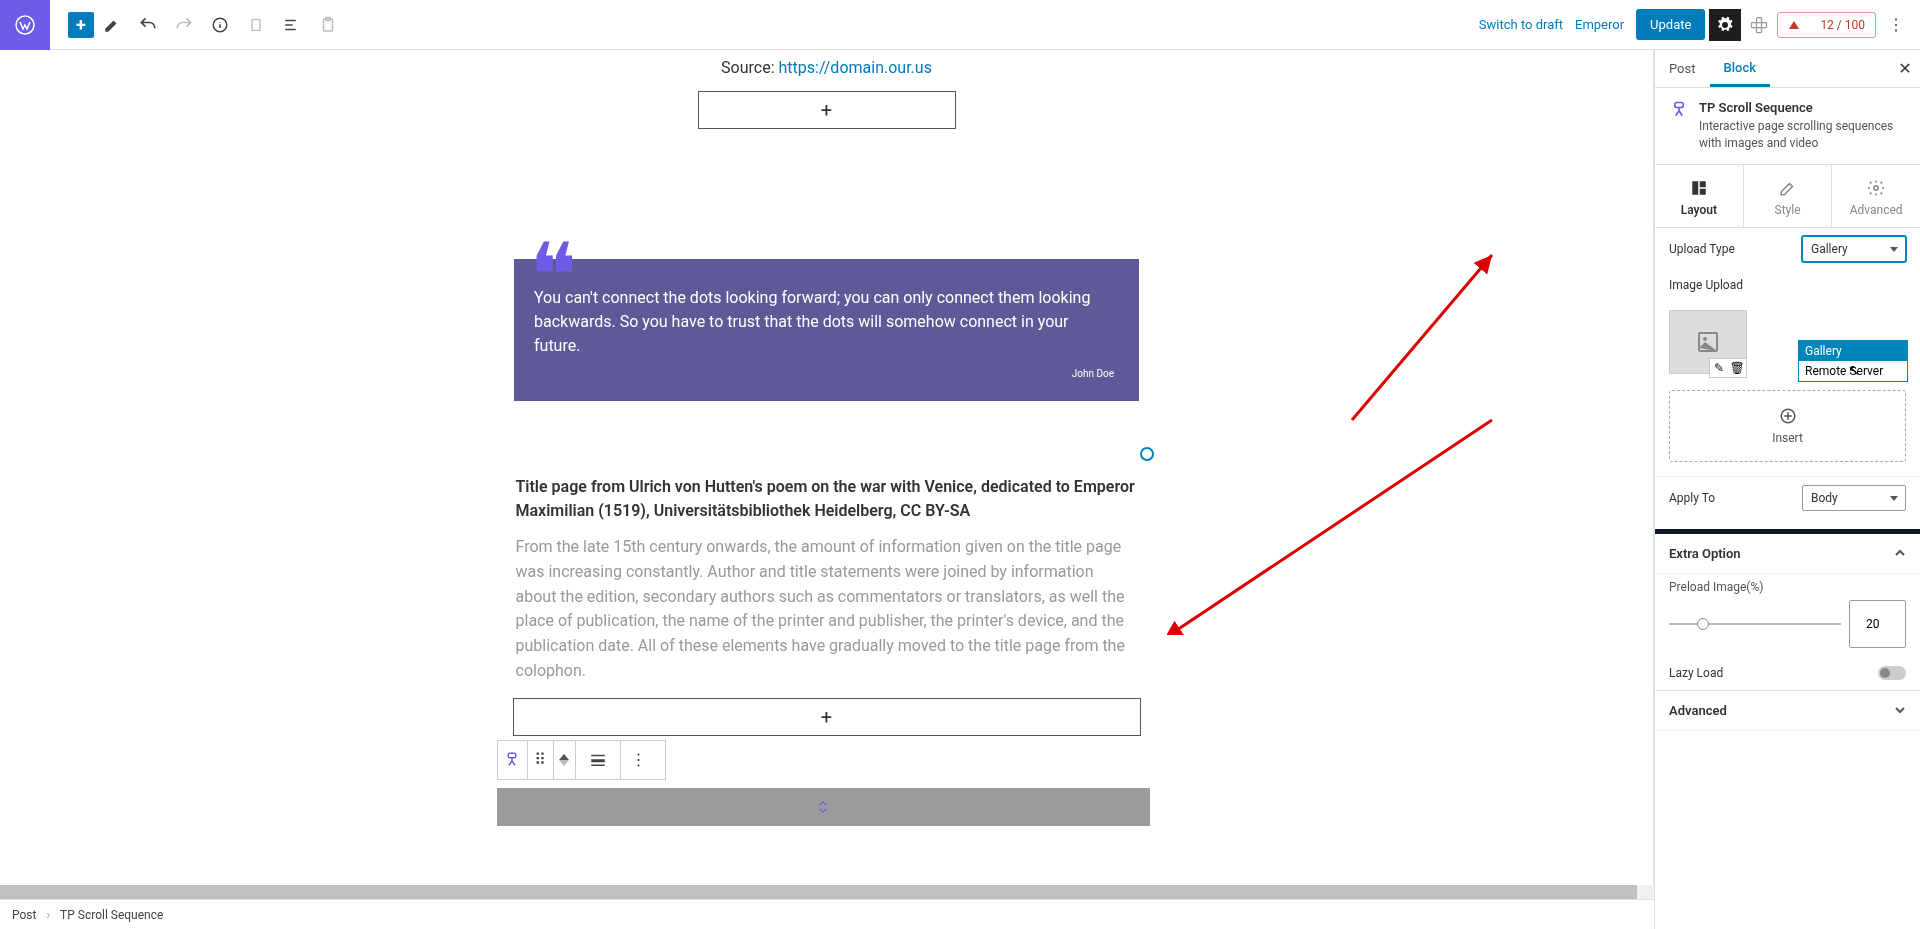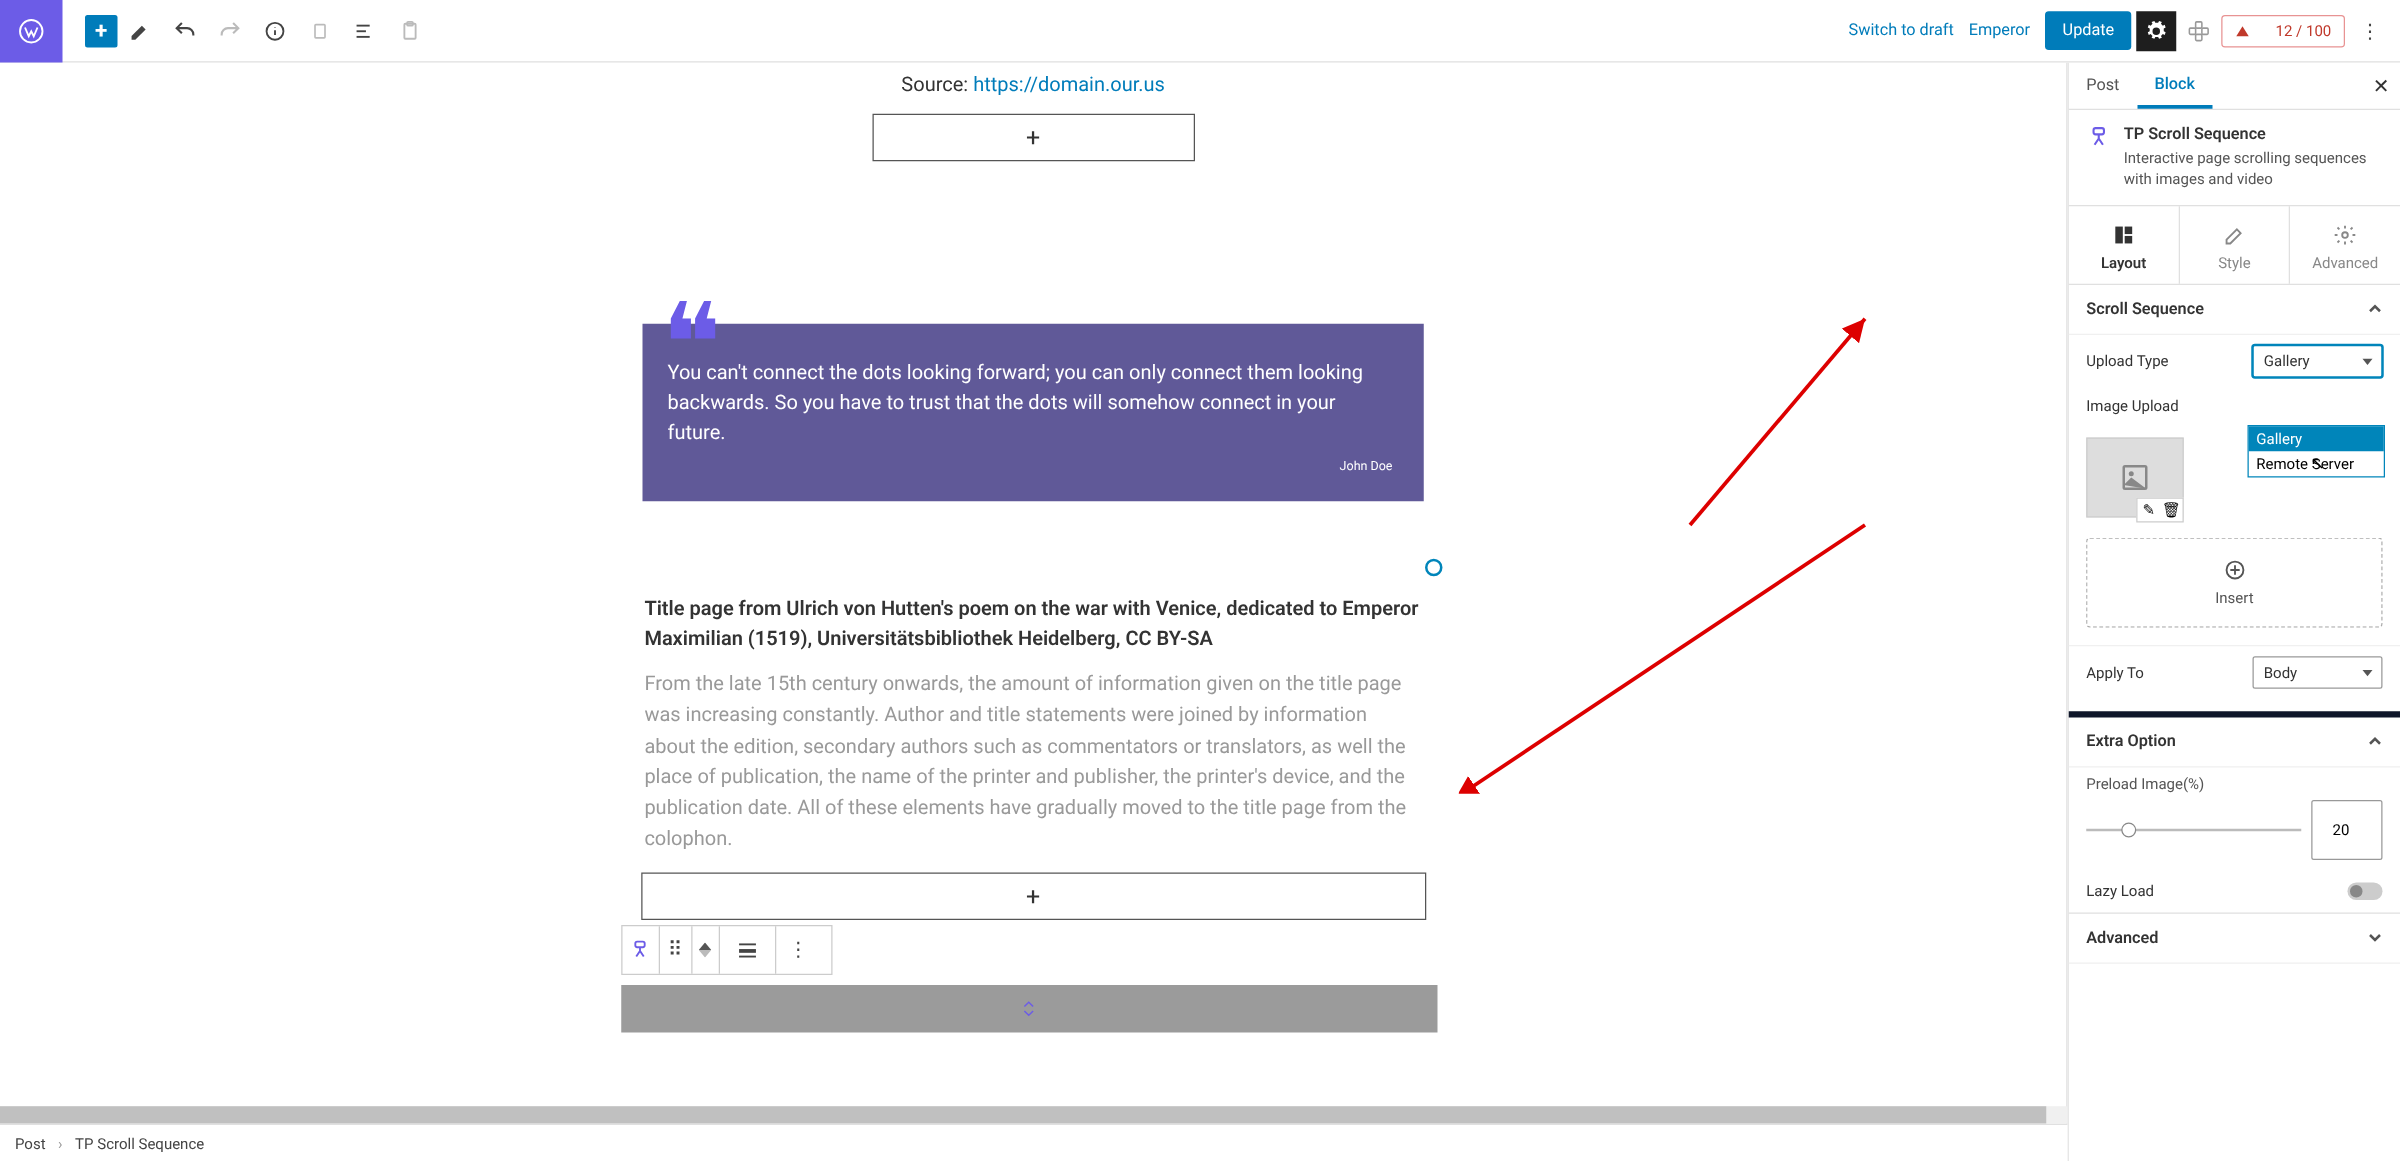--- a/index.html
+++ b/index.html
@@ -267,26 +267,20 @@
         <span>Style</span>
       </div>
       <div class="sb-subtab">
         <svg class="sticon" viewBox="0 0 24 24" fill="none" stroke="#888" stroke-width="2">
             <circle cx="12" cy="12" r="3"></circle>
             <path d="M12 2v3M12 19v3M4 12H1M23 12h-3M6 6l-2-2M20 20l-2-2M6 18l-2 2M20 4l-2 2"></path>
           </svg>
         <span>Advanced</span>
       </div>
     </div>
-    <div class="sb-panel-head">
-      <span>Scroll Sequence</span>
-      <svg width="12" height="12" viewBox="0 0 12 12">
-          <path d="M2 8l4-4 4 4" fill="none" stroke="#555" stroke-width="2"></path>
-        </svg>
-    </div>
     <div class="sb-row">
       <span class="sb-row-label">Upload Type</span>
       <div class="sb-select focus">Gallery</div>
     </div>
     <div class="dropdown">
       <div class="dropdown-item sel">Gallery</div>
       <div class="dropdown-item">Remote Server</div>
     </div>
     <div class="cursor-ptr">↖</div>
     <div class="sb-row">

